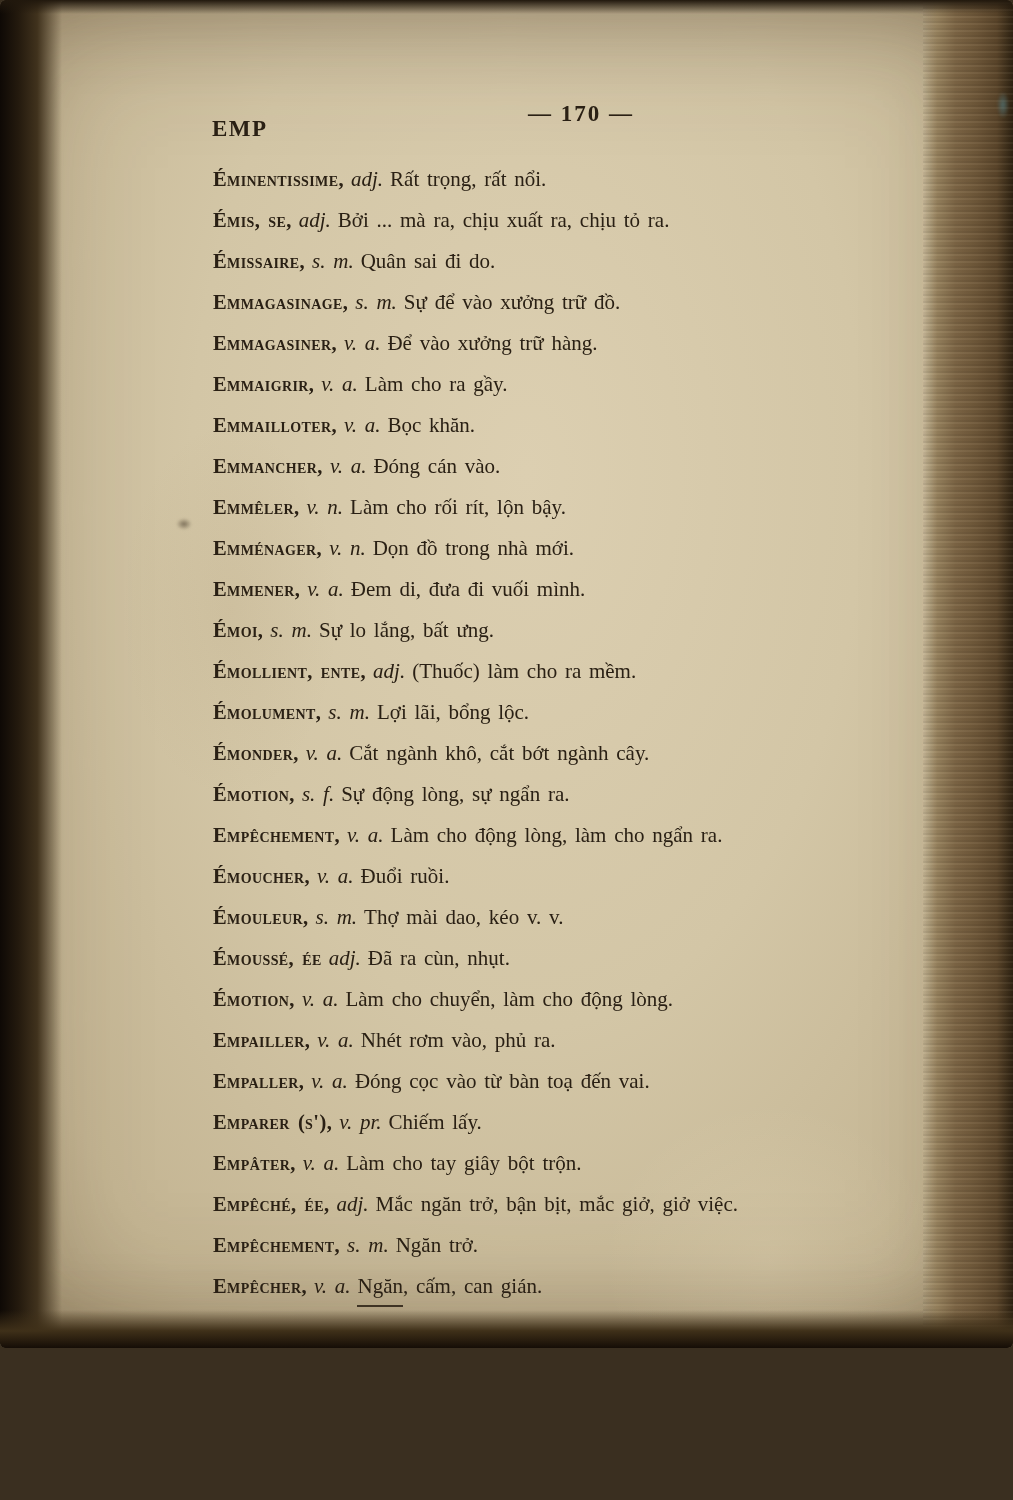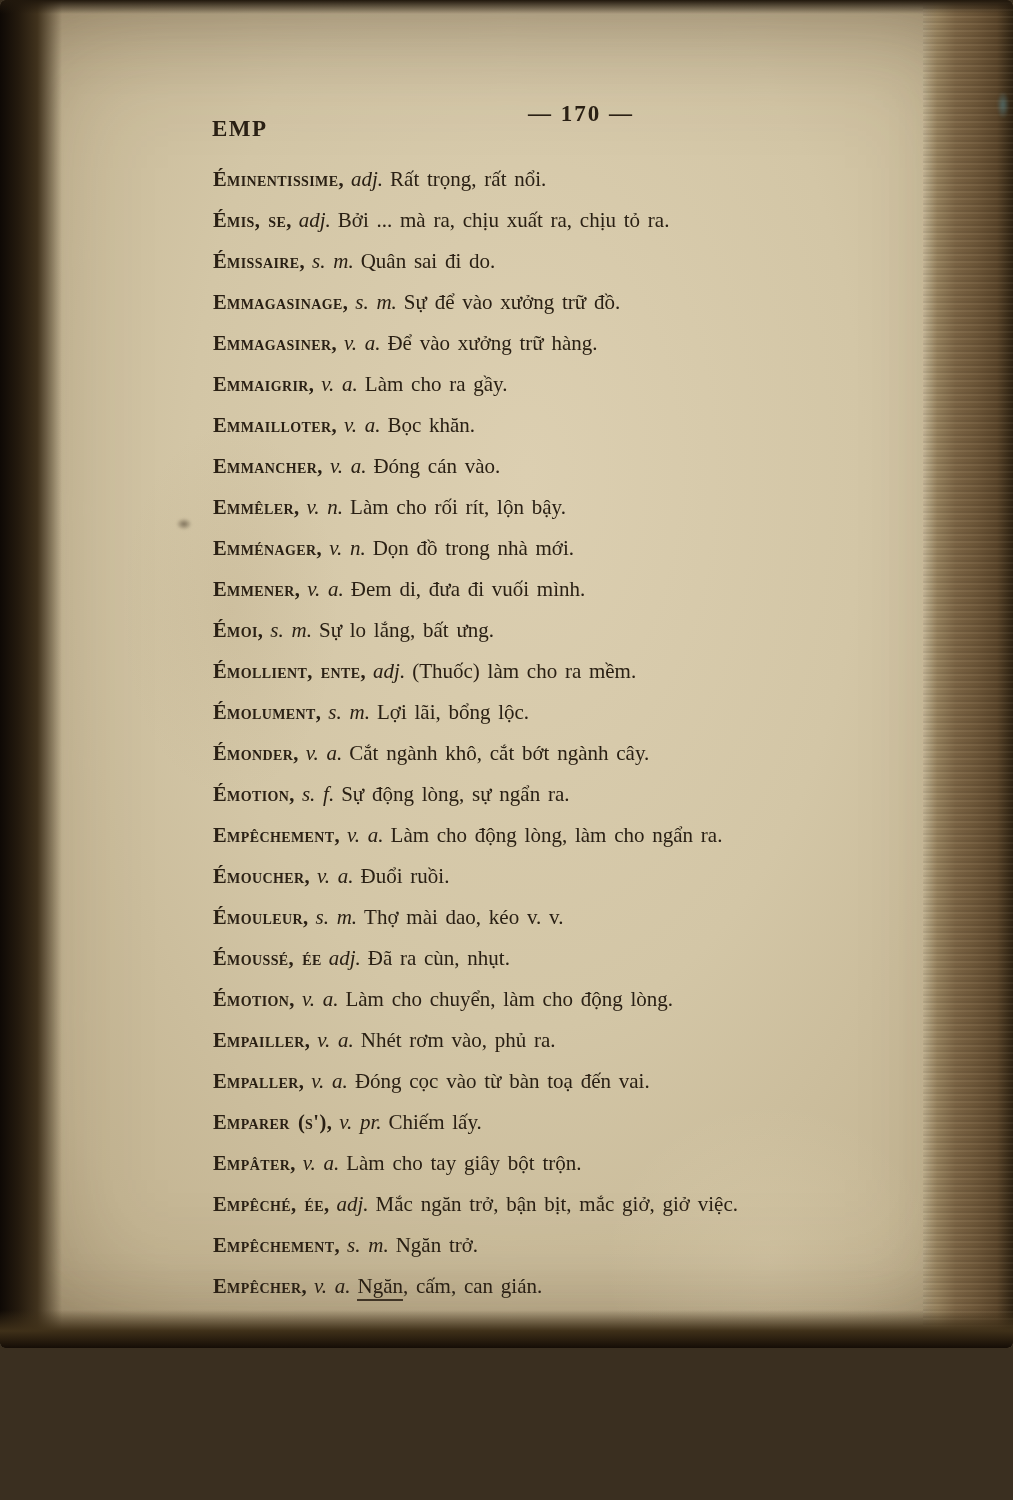--- a/index.html
+++ b/index.html
@@ -62,21 +62,21 @@
   }
   .head {
     font-variant: small-caps;
     font-weight: 700;
     font-size: 20.5px;
     letter-spacing: 0.4px;
     margin-right: 7px;
   }
   .gram { font-style: italic; margin-right: 7px; }
   .def { }
-  .underlined { border-bottom: 2px solid rgba(42,32,20,0.85); padding-bottom: 1px; margin-top: 8px; }
+  .underlined { border-bottom: 2px solid rgba(42,32,20,0.85); padding-bottom: 7px; margin-top: 8px; }
   .artifact { position: absolute; pointer-events: none; }
   .ink-smudge-1 {
     left: 852px; top: 1464px; width: 100px; height: 30px;
     background: radial-gradient(ellipse, rgba(58,168,190,0.60) 0%, rgba(58,168,190,0) 70%);
     filter: blur(2px);
   }
   .ink-smudge-2 {
     left: 908px; top: 1478px; width: 46px; height: 20px;
     background: radial-gradient(ellipse, rgba(46,150,175,0.55) 0%, rgba(46,150,175,0) 70%);
     filter: blur(1.5px);

